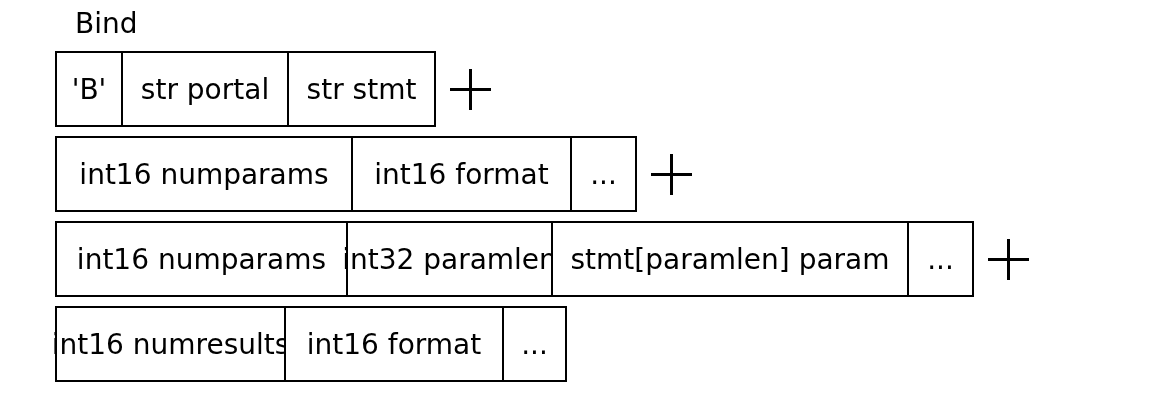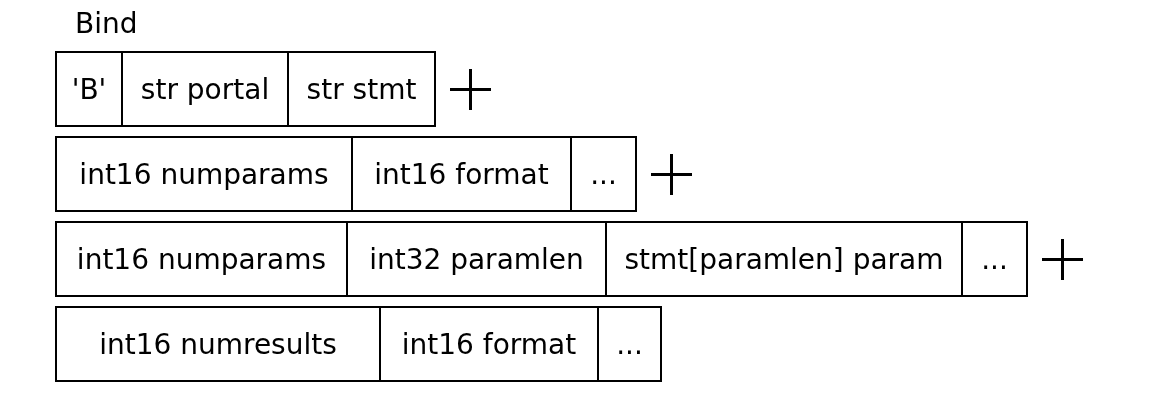--- a/index.html
+++ b/index.html
@@ -84,25 +84,25 @@
 
   <div class="row">
     <div class="cell" style="width:298px">int16 numparams</div>
     <div class="cell" style="width:221px">int16 format</div>
     <div class="cell" style="width:67px">...</div>
     <span class="plus"></span>
   </div>
 
   <div class="row">
     <div class="cell" style="width:293px">int16 numparams</div>
-    <div class="cell" style="width:261px">int32 paramlen</div>
+    <div class="cell" style="width:207px">int32 paramlen</div>
     <div class="cell" style="width:358px">stmt[paramlen] param</div>
     <div class="cell" style="width:67px">...</div>
     <span class="plus"></span>
   </div>
 
   <div class="row">
-    <div class="cell" style="width:326px">int16 numresults</div>
+    <div class="cell" style="width:231px">int16 numresults</div>
     <div class="cell" style="width:220px">int16 format</div>
     <div class="cell" style="width:65px">...</div>
   </div>
 
 </div>
 
 </body></html>

